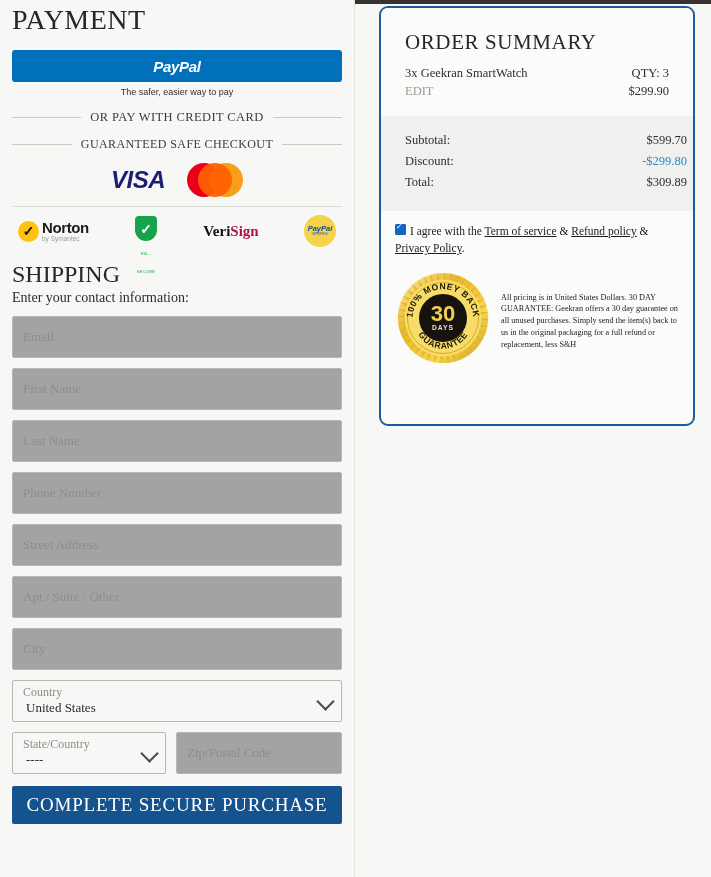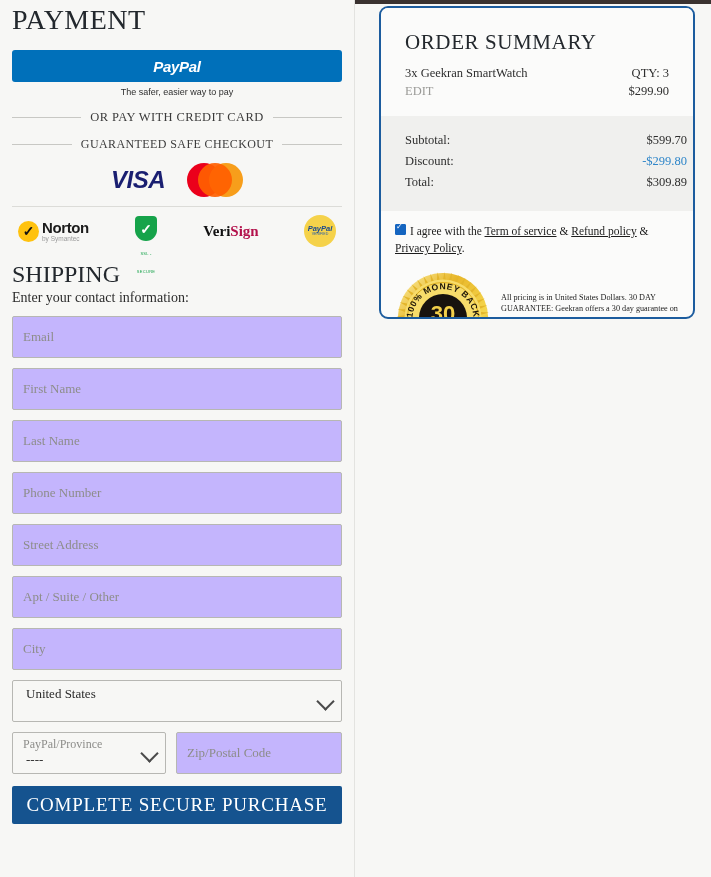--- a/index.html
+++ b/index.html
@@ -146,21 +146,21 @@
   }
 
   .h2 {
     font-family: "Liberation Serif", serif; font-weight: normal;
     font-size: 24px; color: #23282d; margin: 10px 0 2px 0;
   }
   .sub-label { font-size: 14px; color: #2c2c2c; margin-bottom: 10px; }
 
   .field {
     width: 100%; height: 42px; box-sizing: border-box;
-    background: #c4b5fd; border: 1px solid #b7b7b3;
+    background: #a3a3a3; border: 1px solid #b7b7b3;
     border-radius: 2px; margin-bottom: 10px;
     padding: 0 10px;
     font-family: "Liberation Serif", serif; font-size: 13px;
     color: #2b2b2b; outline: none; display: block;
   }
   .field::placeholder { color: #8d8d8a; opacity: 1; }
   .selwrap {
     position: relative; width: 100%; height: 42px;
     margin-bottom: 10px;
   }
@@ -185,21 +185,21 @@
     width: 100%; height: 38px; background: #15538f;
     border-radius: 2px; color: #fff;
     display: flex; align-items: center; justify-content: center;
     font-size: 19px; letter-spacing: .8px; cursor: pointer;
     margin-top: 2px;
   }
 
   
   #summary {
     position: absolute; left: 379px; top: 6px;
-    width: 316px; height: 313px;
+    width: 316px; height: 420px;
     border: 2px solid #1c5c9e; border-radius: 9px;
     background: #fbfbfa; box-sizing: border-box;
     overflow: hidden;
   }
   .sum-top { padding: 22px 24px 8px 24px; background: #fbfbfa; }
   .sum-title {
     font-size: 21px; color: #23282d; letter-spacing: .6px;
     margin-bottom: 11px;
   }
   .prow { display: flex; justify-content: space-between; font-size: 12.5px; color: #2e2e2e; }
@@ -297,29 +297,30 @@
     <input class="field" type="text" placeholder="Email" style="">
     <input class="field" type="text" placeholder="First Name" style="">
     <input class="field" type="text" placeholder="Last Name" style="">
     <input class="field" type="text" placeholder="Phone Number" style="">
     <input class="field" type="text" placeholder="Street Address" style="">
     <input class="field" type="text" placeholder="Apt / Suite / Other" style="">
     <input class="field" type="text" placeholder="City" style="">
 
     <div class="selwrap">
       <div class="selbox">
+        <div class="sel-lab">Country</div>
         <div class="sel-val">United States</div>
       </div>
       <span class="chev"></span>
     </div>
 
     <div class="row2">
       <div class="selwrap half">
         <div class="selbox">
-          <div class="sel-lab">PayPal/Province</div>
+          <div class="sel-lab">State/Country</div>
           <div class="sel-val">----</div>
         </div>
         <span class="chev"></span>
       </div>
       <input class="field zipfield" type="text" placeholder="Zip/Postal Code" style="">
     </div>
 
     <div class="purchase-btn">
       <span>COMPLETE SECURE PURCHASE</span>
     </div>

